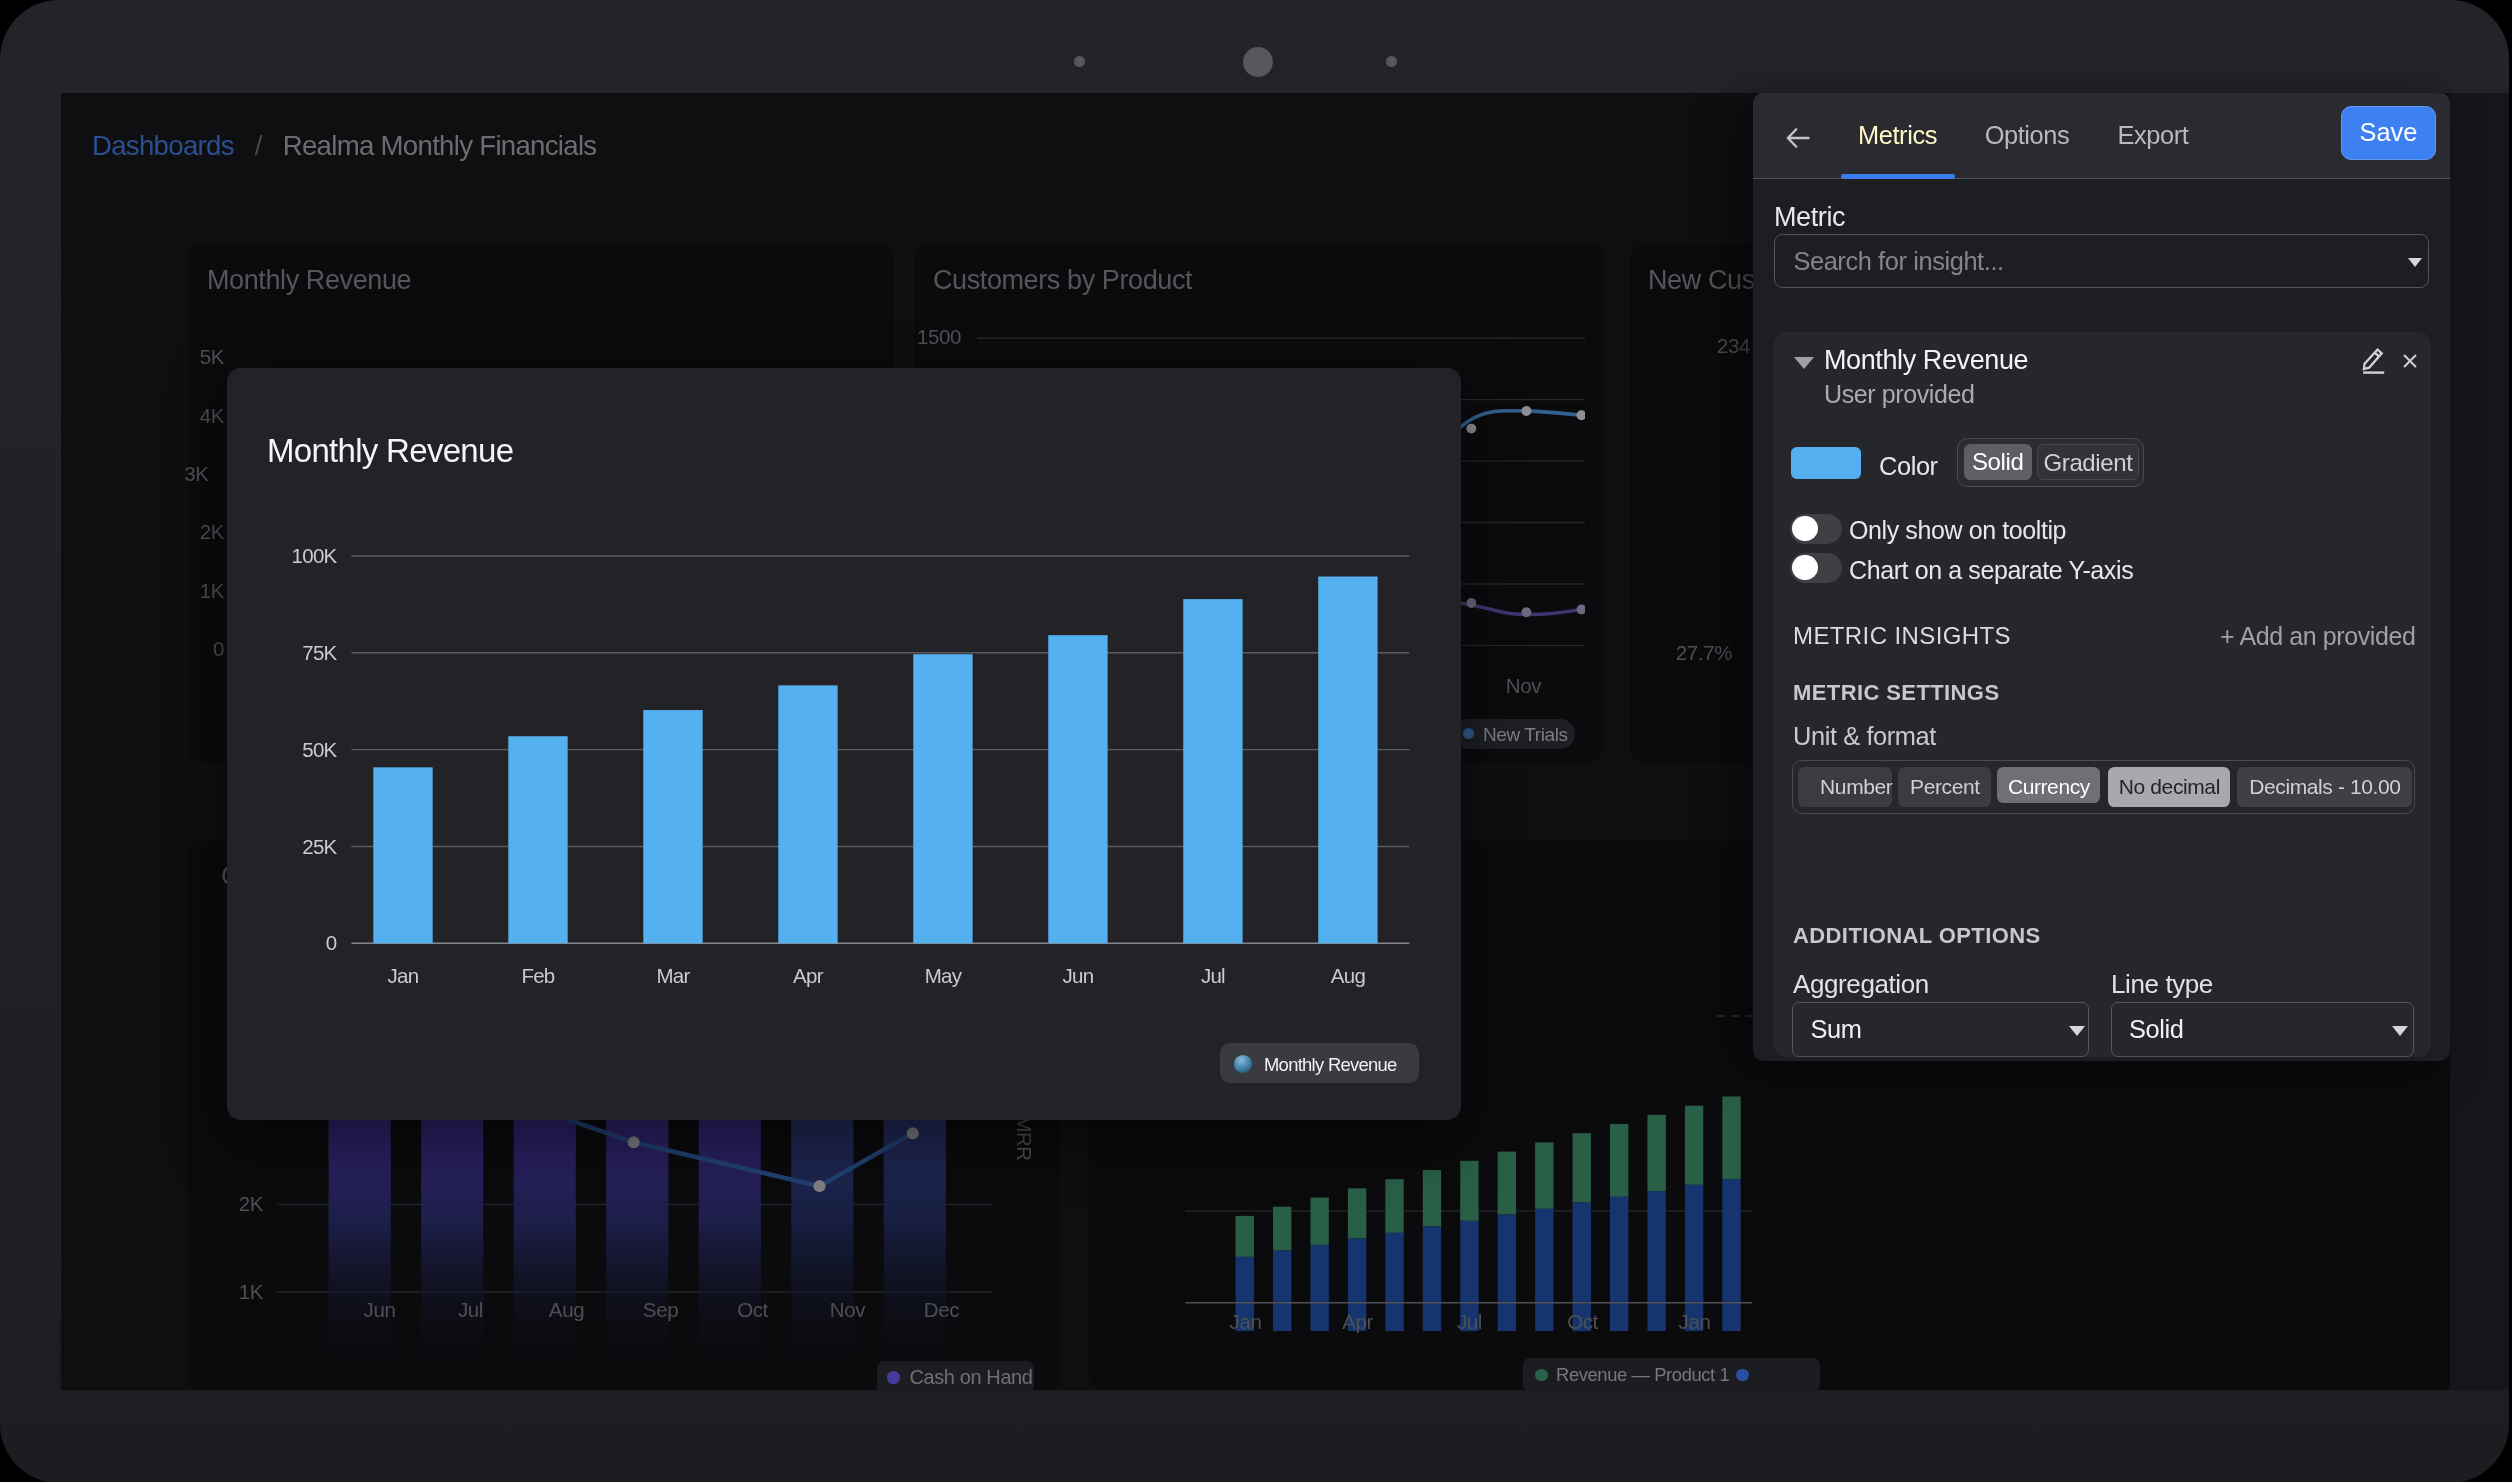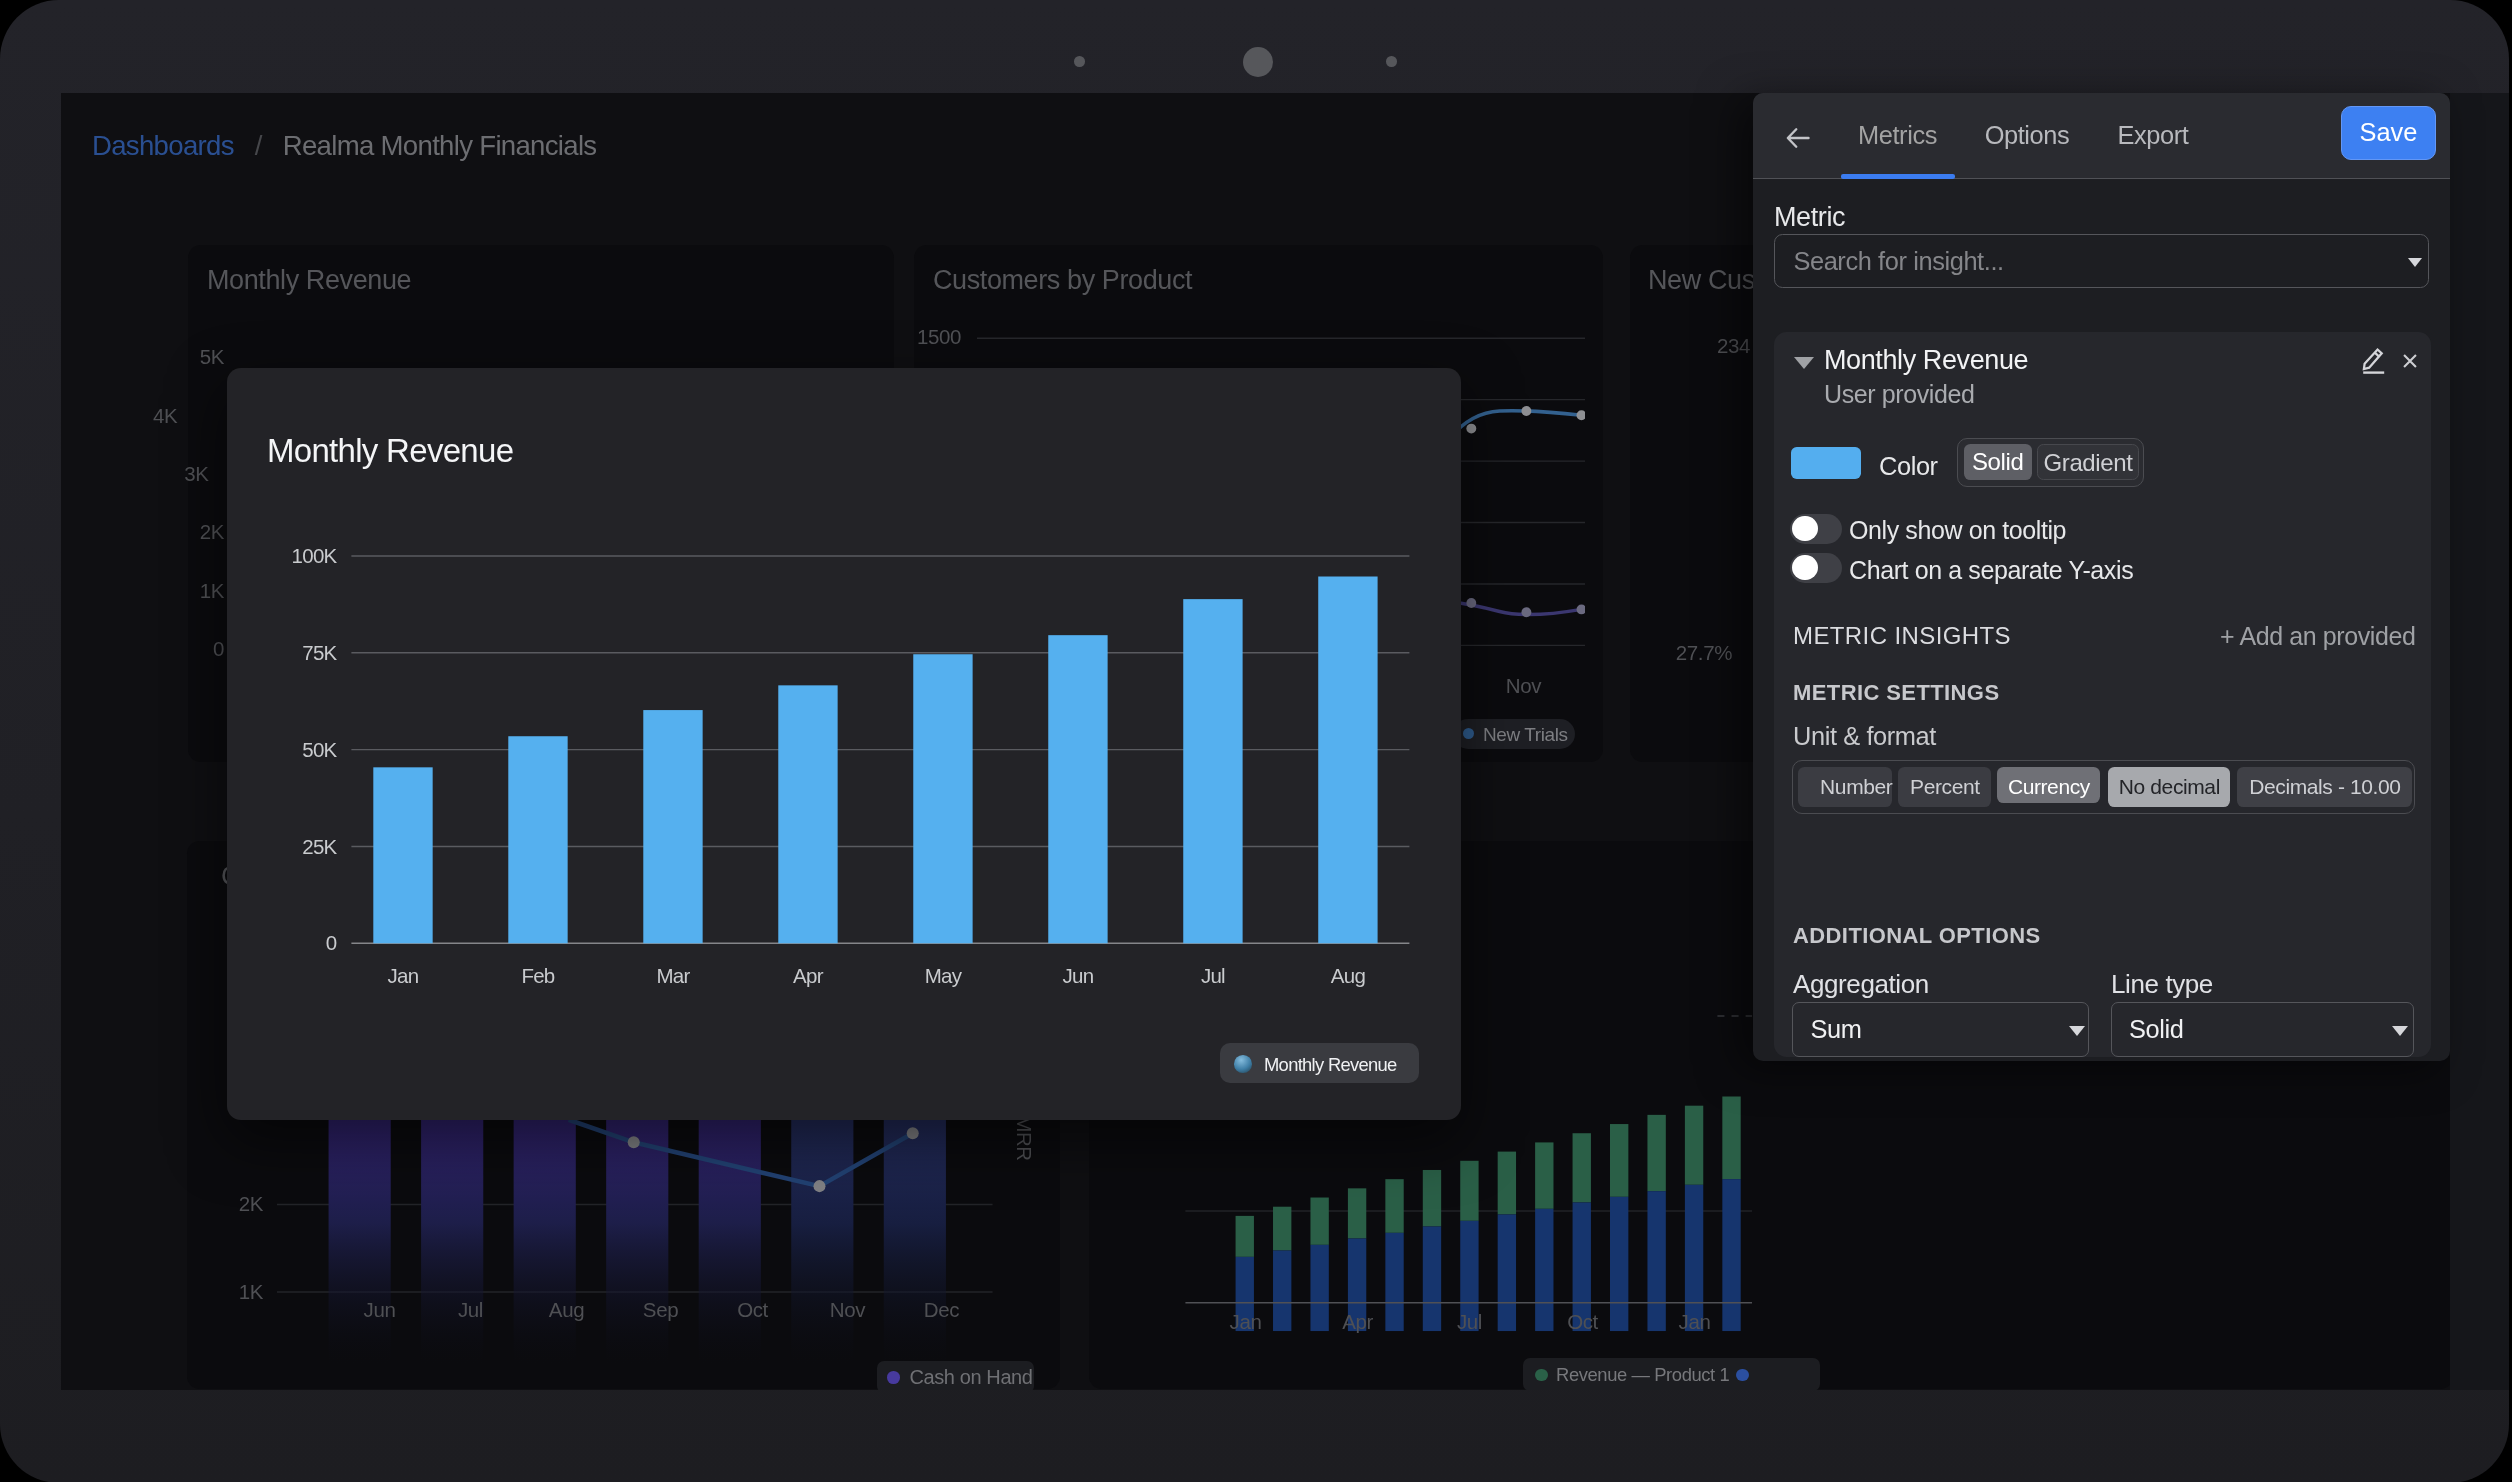--- a/index.html
+++ b/index.html
@@ -33,21 +33,21 @@
     <div class="card" style="left:127px;top:152px;width:706px;height:517px"></div>
     <div class="card" style="left:853px;top:152px;width:689px;height:517px"></div>
     <div class="card" style="left:1569px;top:152px;width:803px;height:517px"></div>
 
     <div class="card" style="left:126px;top:748px;width:873px;height:548px"></div>
     <div class="card" style="left:1028px;top:748px;width:1364px;height:548px"></div>
     <div class="abs" style="left:2389px;top:0;width:59px;height:1297px;background:#15161a"></div>
 
     <div class="abs" style="left:146px;top:172px;font-size:27px;font-weight:500;letter-spacing:-0.4px;color:#55565a">Monthly Revenue</div>
     <div class="abs dimlab" style="left:92px;top:252px;width:71px;text-align:right">5K</div>
-    <div class="abs dimlab" style="left:92px;top:311px;width:71px;">4K</div>
+    <div class="abs dimlab" style="left:92px;top:311px;width:71px;text-align:right">4K</div>
     <div class="abs dimlab" style="left:100px;top:369px;width:71px;text-align:center">3K</div>
     <div class="abs dimlab" style="left:92px;top:427px;width:71px;text-align:right">2K</div>
     <div class="abs dimlab" style="left:92px;top:486px;width:71px;text-align:right">1K</div>
     <div class="abs dimlab" style="left:92px;top:544px;width:71px;text-align:right">0</div>
 
     <div class="abs" style="left:872px;top:172px;font-size:27px;font-weight:500;letter-spacing:-0.4px;color:#55565a">Customers by Product</div>
     <div class="abs dimlab" style="left:829px;top:232px;width:71px;text-align:right">1500</div>
     <svg class="abs" style="left:916px;top:240px" width="608" height="396" viewBox="0 0 861 560">
       <g stroke="#26272b" stroke-width="2">
         <line x1="0" y1="7" x2="861" y2="7"></line>
@@ -215,21 +215,21 @@
       <div class="abs" style="left:14px;top:12px;width:17.7px;height:17.7px;border-radius:50%;background:radial-gradient(circle at 40% 28%,#85bcdd 0%,#3e7ea6 55%,#203845 100%)"></div>
       <div class="abs" style="left:44px;top:10.6px;font-size:18.4px;font-weight:500;letter-spacing:-0.7px;color:#f0f1f3">Monthly Revenue</div>
     </div>
   </div>
 
   <div class="panel" id="panel">
     <div class="phead"></div>
     <svg class="abs" style="left:31px;top:32.5px" width="28" height="24" viewBox="0 0 40 34">
       <path d="M35 17 H6.5 M17.5 4.5 L5.5 17 L17.5 29.5" fill="none" stroke="#c3c4c8" stroke-width="3.4" stroke-linecap="round" stroke-linejoin="round"></path>
     </svg>
-    <div class="abs" style="left:102px;top:28px;width:85px;text-align:center;font-size:25.4px;font-weight:500;letter-spacing:-0.4px;color:#a3a3a3">Metrics</div>
+    <div class="abs" style="left:102px;top:28px;width:85px;text-align:center;font-size:25.4px;font-weight:500;letter-spacing:-0.4px;color:#fef9c3">Metrics</div>
     <div class="abs" style="left:230px;top:28px;width:88px;text-align:center;font-size:25.4px;font-weight:500;letter-spacing:-0.4px;color:#b8b9bd">Options</div>
     <div class="abs" style="left:349px;top:28px;width:102px;text-align:center;font-size:25.4px;font-weight:500;letter-spacing:-0.4px;color:#b8b9bd">Export</div>
     <div class="abs" style="left:88px;top:81px;width:114px;height:5px;background:#3b7cf0;border-radius:2.1px"></div>
     <div class="abs" style="left:588px;top:13.4px;width:95px;height:54px;background:#3d80f2;border:1.4px solid #6397f5;border-radius:10px;text-align:center;line-height:51px;font-size:25.4px;color:#fff">Save</div>
 
     <div class="abs" style="left:21px;top:109px;font-size:27px;color:#e7e8ea;letter-spacing:-0.4px">Metric</div>
     <div class="abs" style="left:21px;top:141px;width:655px;height:54px;border:1.4px solid #55565b;border-radius:8.5px">
       <div class="abs" style="left:18.4px;top:12px;font-size:25.4px;color:#85868a;letter-spacing:-0.4px">Search for insight...</div>
       <div class="abs" style="left:633px;top:23px;width:0;height:0;border-left:7.8px solid transparent;border-right:7.8px solid transparent;border-top:9.2px solid #d6d7db"></div>
     </div>

